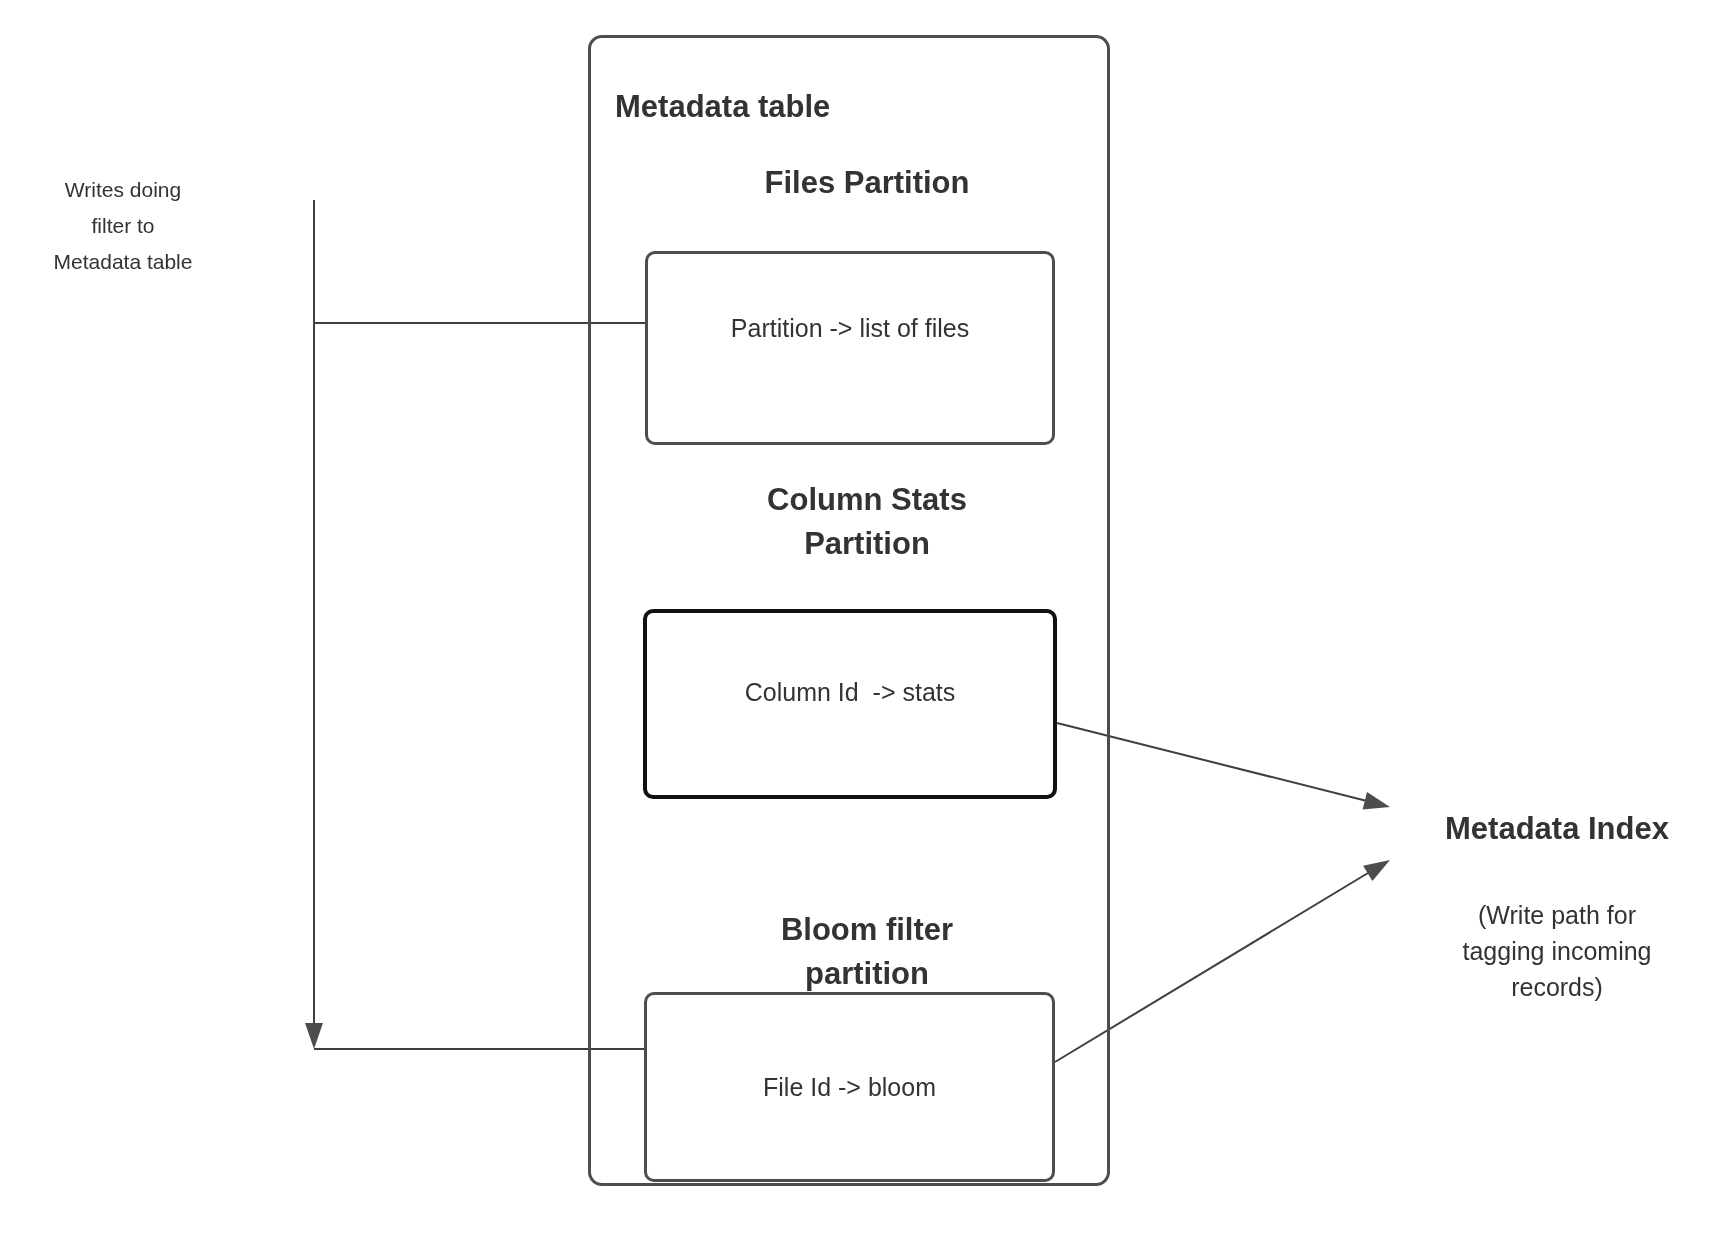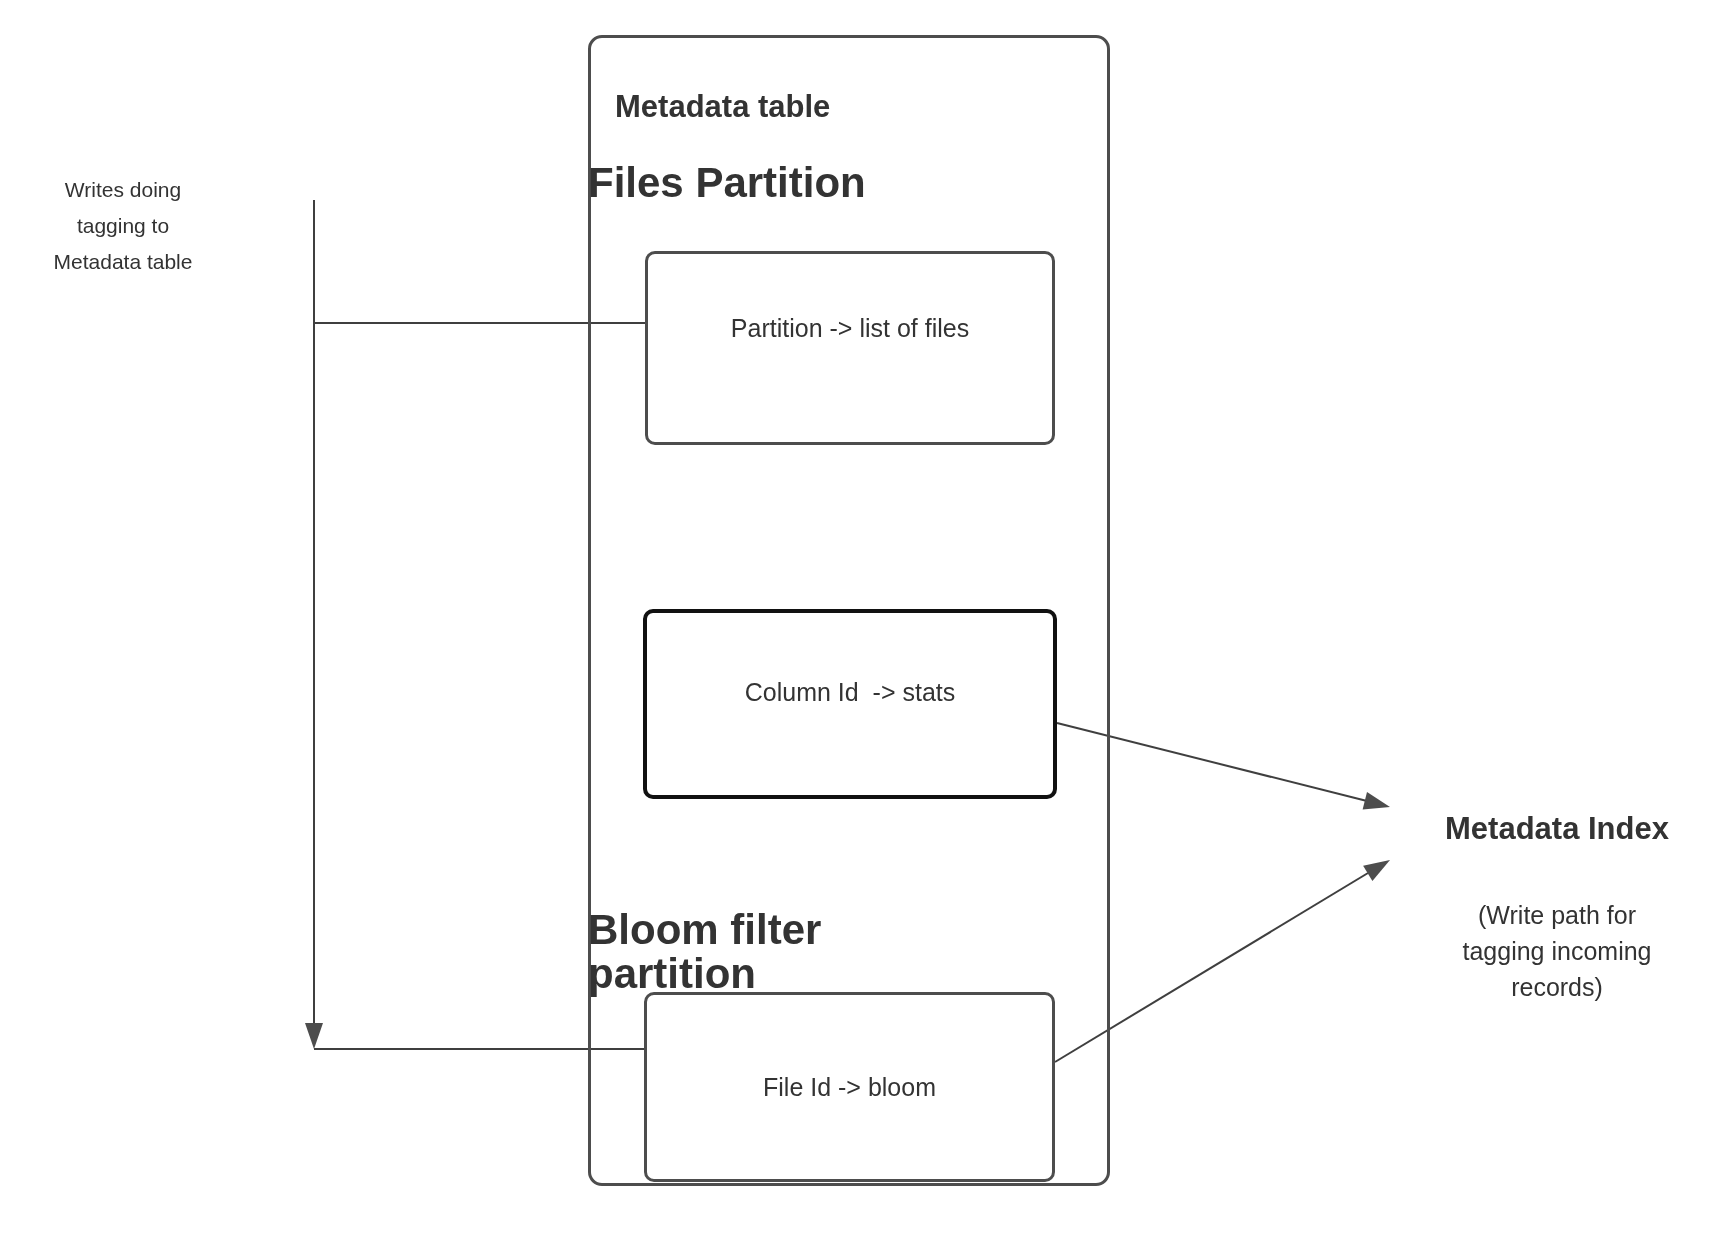--- a/index.html
+++ b/index.html
@@ -40,22 +40,22 @@
     top: 85px;
     font-size: 31px;
     font-weight: bold;
     line-height: 44px;
     white-space: pre;
   }
   .heading {
     position: absolute;
     left: 588px;
     width: 558px;
-    text-align: left;
-    font-size: 42px;
+    text-align: center;
+    font-size: 31px;
     font-weight: bold;
     line-height: 44px;
   }
   .heading-files    { top: 161px; }
   .heading-stats    { top: 478px; }
   .heading-bloom    { top: 908px; }
   .inner-box {
     position: absolute;
     box-sizing: border-box;
     border: 3px solid #4d4d4d;
@@ -136,32 +136,36 @@
 
     <line x1="1057" y1="723" x2="1367" y2="801" stroke="#3f3f3f" stroke-width="2"></line>
     <polygon points="1390,807 1362.6,809.4 1367,791.9" fill="#4d4d4d"></polygon>
 
     <line x1="1055" y1="1062" x2="1368" y2="873" stroke="#3f3f3f" stroke-width="2"></line>
     <polygon points="1390,860 1372.4,881.1 1363.1,865.7" fill="#4d4d4d"></polygon>
   </svg>
 
   <div class="writes-note">
     <div>Writes doing</div>
-    <div>tagging to</div>
+    <div>filter to</div>
     <div>Metadata table</div>
   </div>
 
   <div class="outer-box"></div>
   <div class="outer-title">Metadata table</div>
 
   <div class="heading heading-files">Files Partition</div>
   <div class="inner-box box-files">
     <div class="box-line">Partition -&gt; list of files</div>
   </div>
 
+  <div class="heading heading-stats">
+    <div>Column Stats</div>
+    <div>Partition</div>
+  </div>
   <div class="inner-box box-stats">
     <div class="box-line">Column Id  -&gt; stats</div>
   </div>
 
   <div class="heading heading-bloom">
     <div>Bloom filter</div>
     <div>partition</div>
   </div>
   <div class="inner-box box-bloom">
     <div class="box-line">File Id -&gt; bloom</div>

